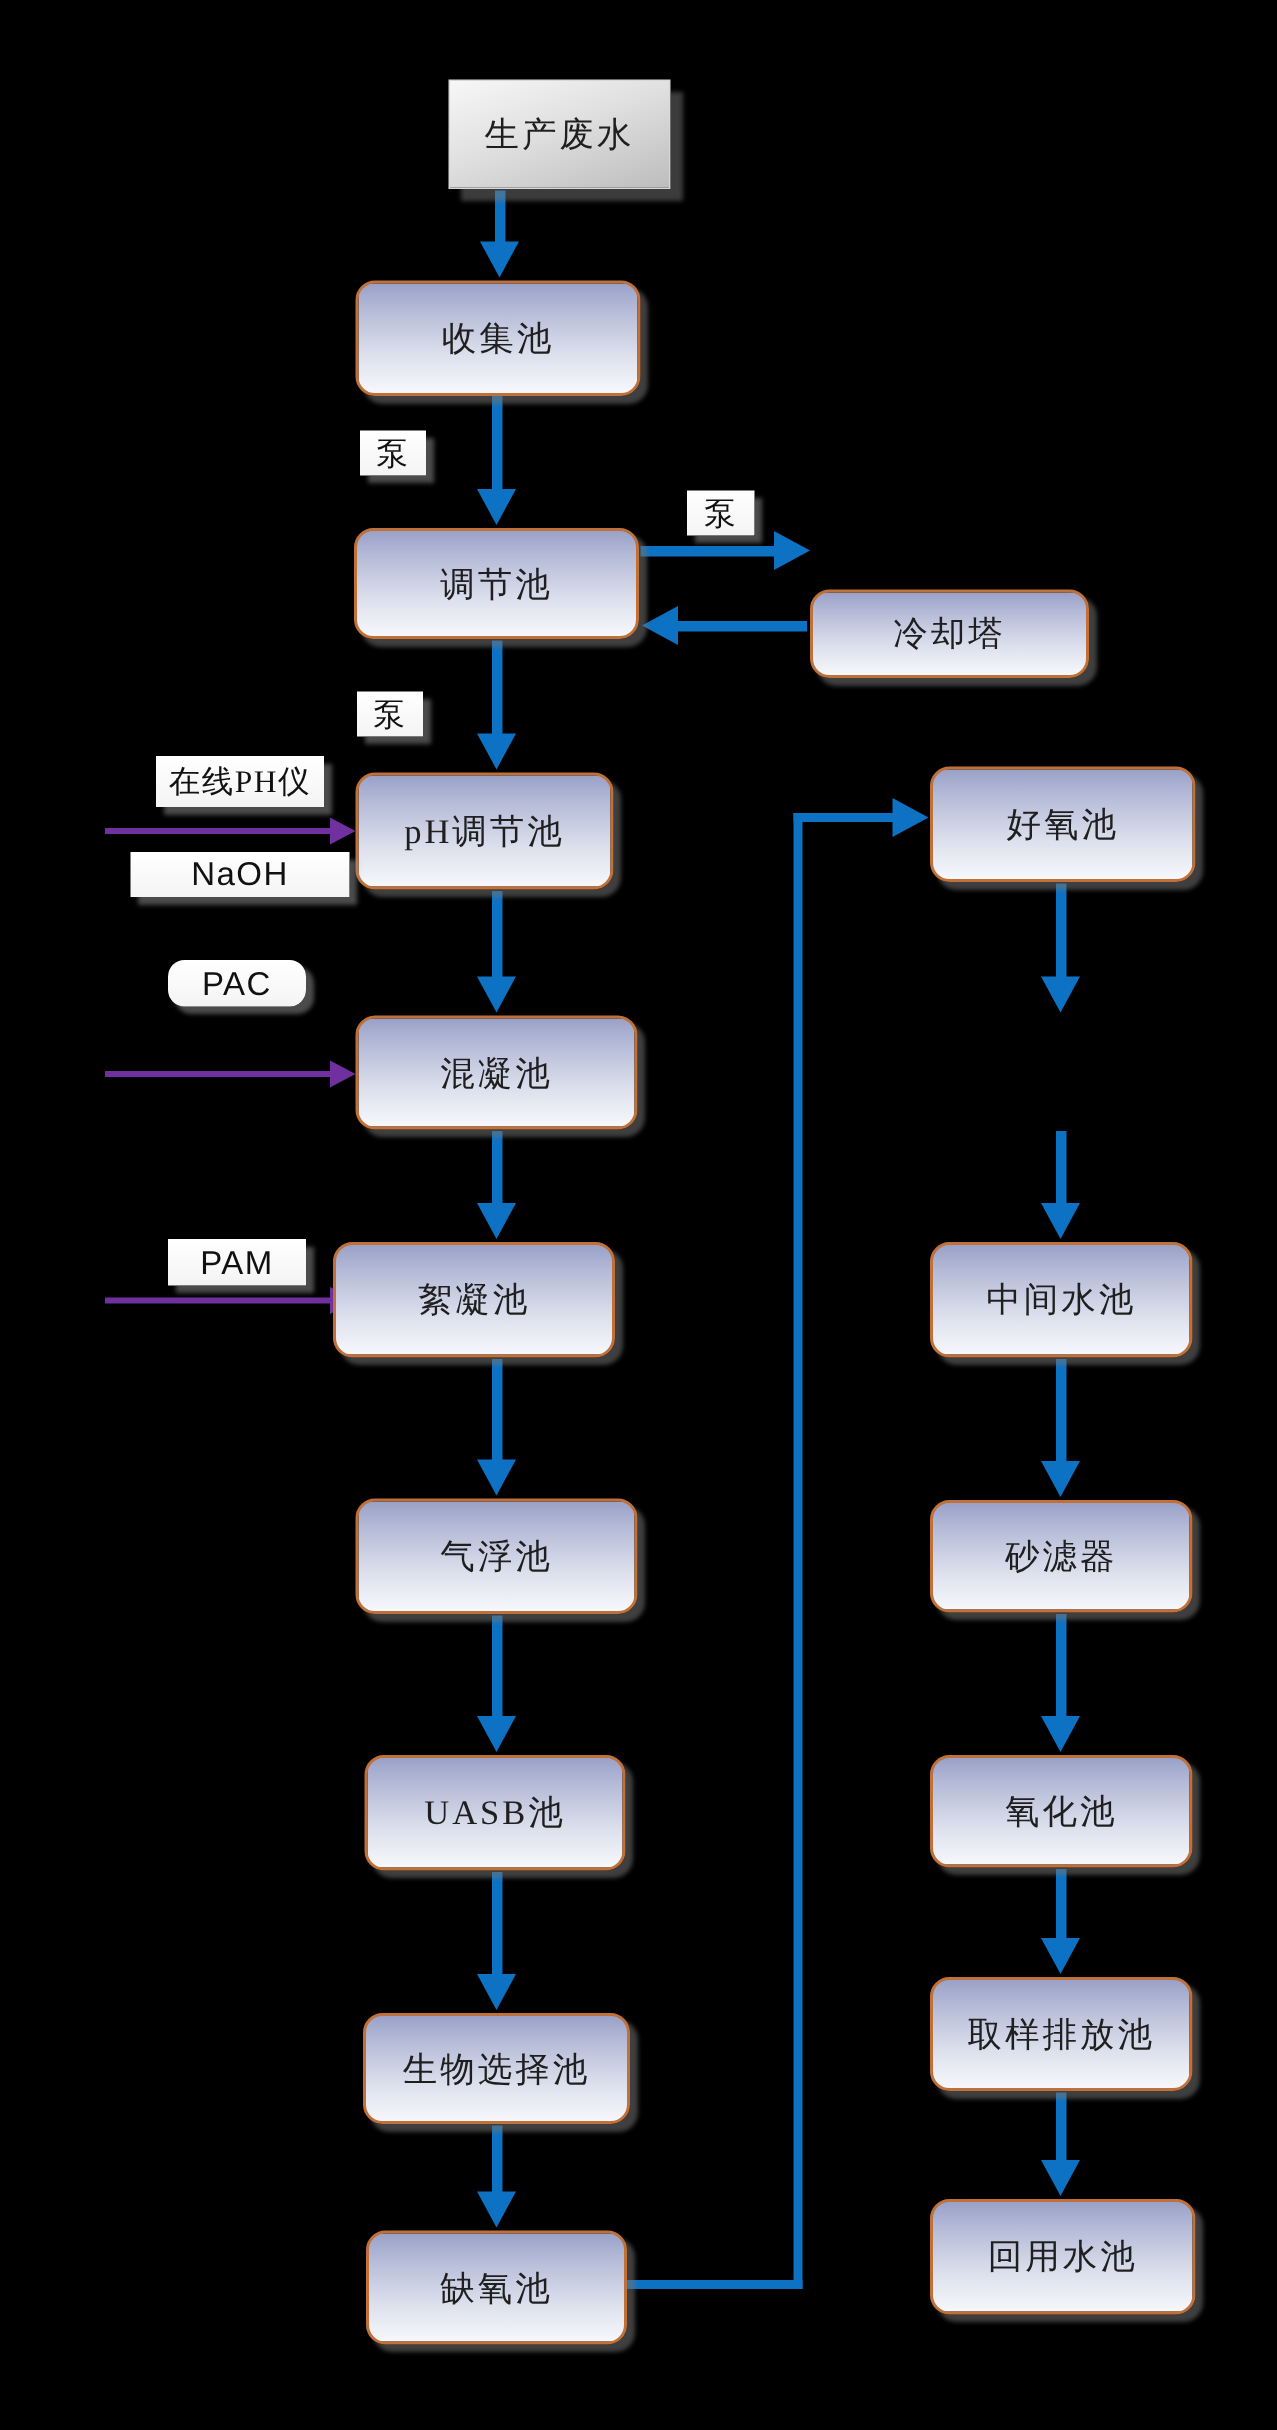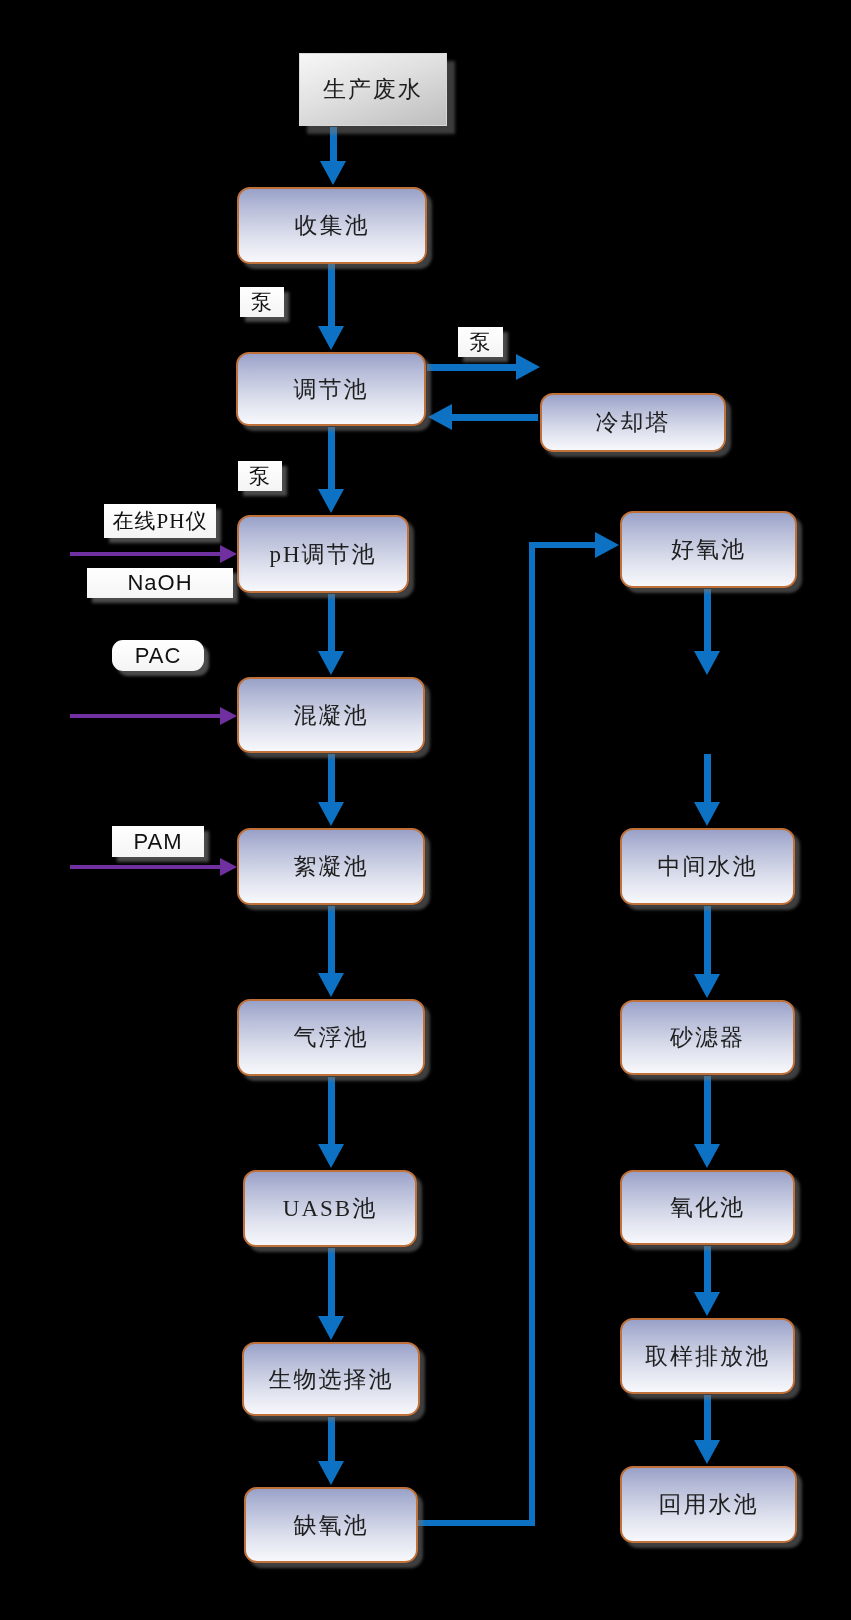--- a/index.html
+++ b/index.html
@@ -110,21 +110,21 @@
       </div>
       <div class="node pool" style="left: 540px; top: 354px; width: 186px; height: 59px; margin-top: 39px;">
         <span>冷却塔</span>
       </div>
       <div class="node pool" style="left: 237px; top: 515px; width: 172px; height: 78px;">
         <span>pH调节池</span>
       </div>
       <div class="node pool" style="left: 237px; top: 677px; width: 188px; height: 76px;">
         <span>混凝池</span>
       </div>
-      <div class="node pool" style="left: 237px; top: 828px; width: 188px; height: 77px;">
+      <div class="node pool" style="left: 222px; top: 828px; width: 188px; height: 77px;">
         <span>絮凝池</span>
       </div>
       <div class="node pool" style="left: 237px; top: 999px; width: 188px; height: 77px;">
         <span>气浮池</span>
       </div>
       <div class="node pool" style="left: 242px; top: 1342px; width: 178px; height: 74px;">
         <span>生物选择池</span>
       </div>
       <div class="node pool" style="left: 243px; top: 1170px; width: 174px; height: 77px;">
         <span>UASB池</span>

